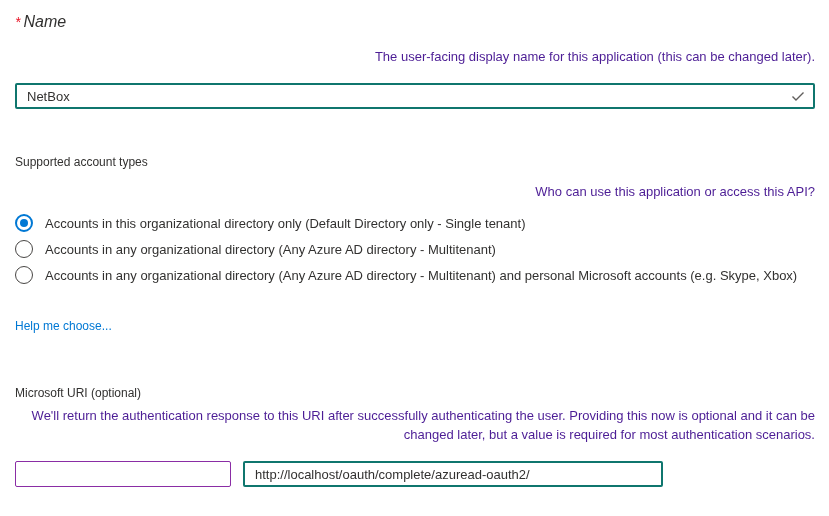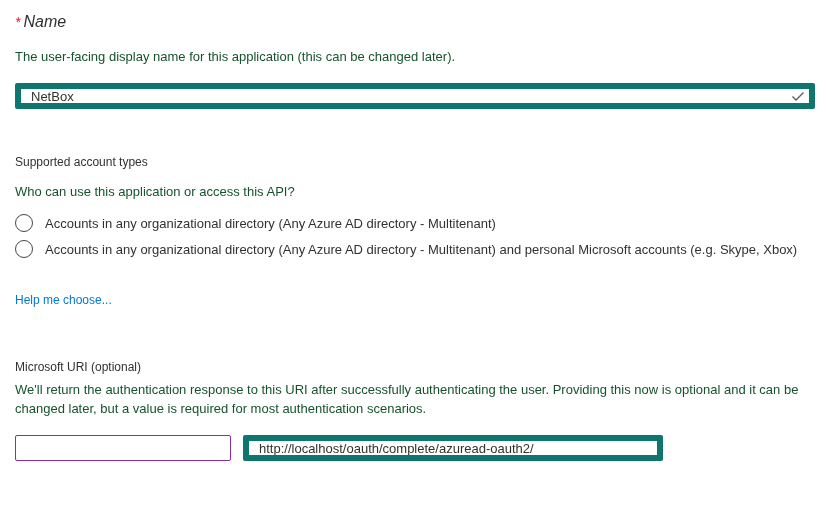--- a/index.html
+++ b/index.html
@@ -28,36 +28,37 @@
     margin: 0;
     font-size: 12px;
     font-weight: 400;
     color: #323130;
     line-height: 20px;
   }
   .desc {
     margin: 0;
     font-size: 13px;
     line-height: 19px;
-    color: #14532d;
+    color: #4c1d95;
     max-width: 801px;
+    text-align: right;
   }
   .name-desc { margin-top: 15px; }
 
   
   .textbox {
     position: relative;
     margin-top: 17px;
     width: 800px;
     height: 26px;
   }
   .text-input {
     width: 100%;
     height: 100%;
-    border: 6px solid #0f766e;
+    border: 2px solid #0f766e;
     border-radius: 2px;
     padding: 0 30px 0 10px;
     font-family: "Liberation Sans", sans-serif;
     font-size: 13px;
     color: #323130;
     outline: none;
     background: #fff;
   }
   .validation-icon {
     position: absolute;
@@ -160,20 +161,24 @@
         </svg>
       </span>
     </div>
   </div>
 
   <div class="account-types">
     <h2 class="section-title">Supported account types</h2>
     <p class="desc question">Who can use this application or access this API?</p>
 
     <div class="radio-list">
+      <div class="radio-row selected">
+        <span class="radio-circle"></span>
+        <span class="radio-label">Accounts in this organizational directory only (Default Directory only - Single tenant)</span>
+      </div>
       <div class="radio-row">
         <span class="radio-circle"></span>
         <span class="radio-label">Accounts in any organizational directory (Any Azure AD directory - Multitenant)</span>
       </div>
       <div class="radio-row">
         <span class="radio-circle"></span>
         <span class="radio-label">Accounts in any organizational directory (Any Azure AD directory - Multitenant) and personal Microsoft accounts (e.g. Skype, Xbox)</span>
       </div>
     </div>
 

